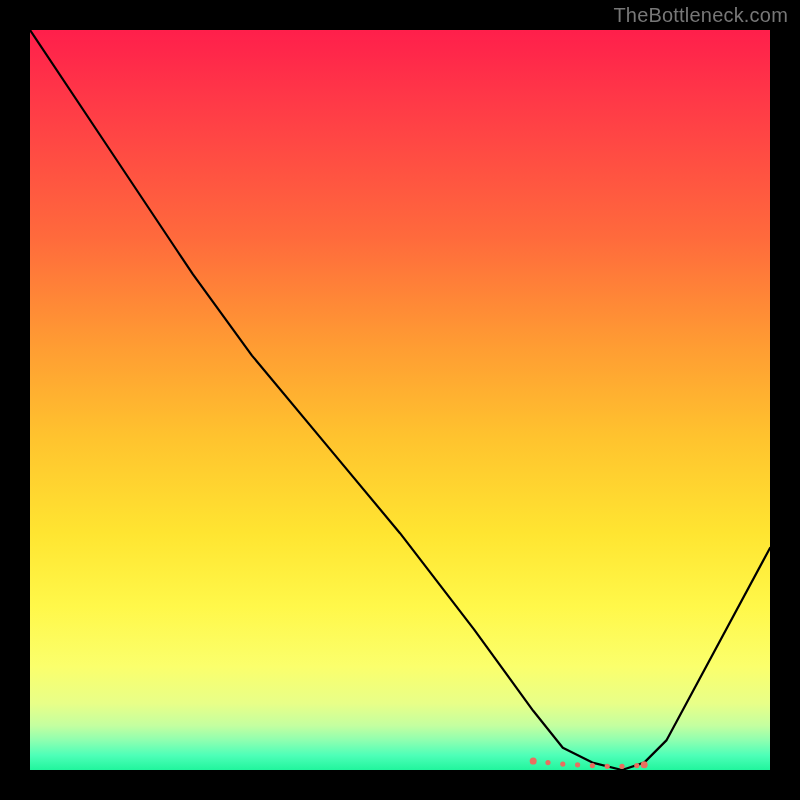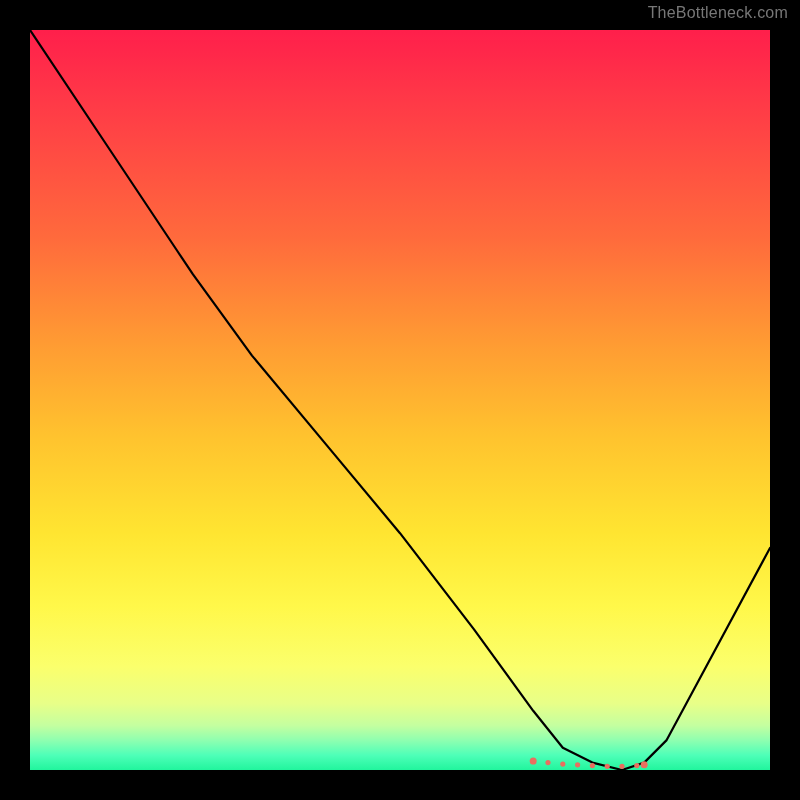--- a/index.html
+++ b/index.html
@@ -14,21 +14,21 @@
   .container {
     position: relative;
     width: 800px;
     height: 800px;
   }
   .attribution {
     position: absolute;
     top: 4px;
     right: 12px;
     color: #777777;
-    font-size: 16px;
+    font-size: 20px;
     font-weight: 500;
     letter-spacing: 0.2px;
   }
   .plot-area {
     position: absolute;
     left: 30px;
     top: 30px;
     width: 740px;
     height: 740px;
     background: linear-gradient(to bottom,

